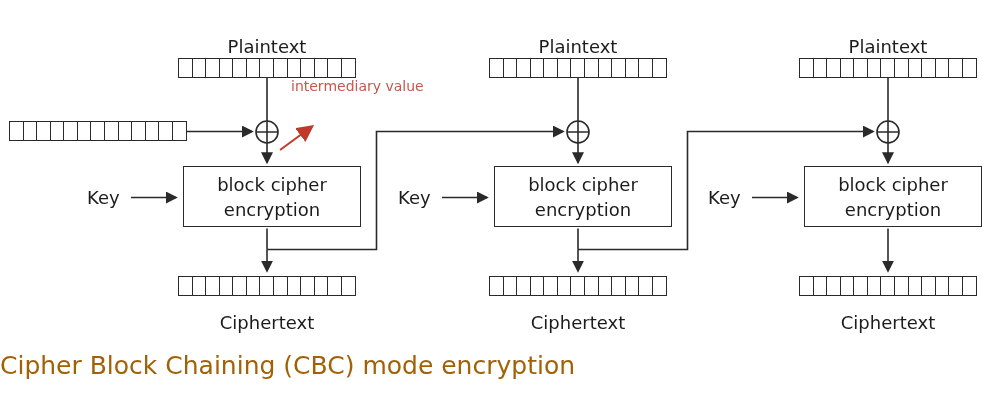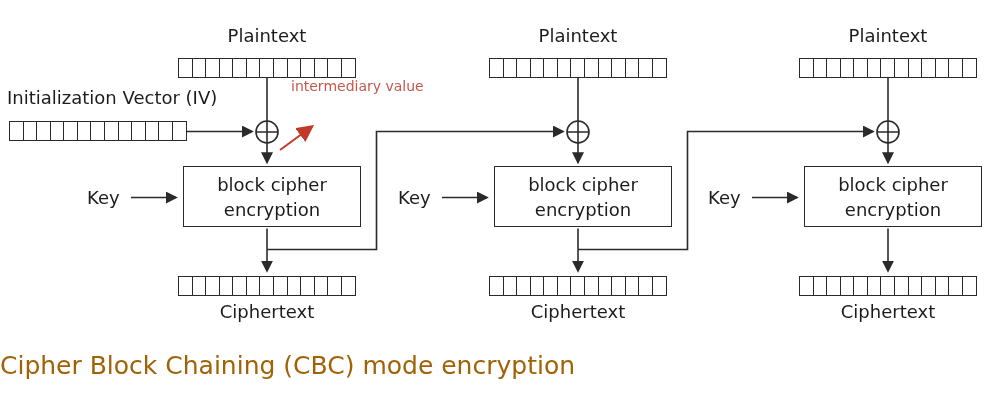--- a/index.html
+++ b/index.html
@@ -6,21 +6,21 @@
   .stage{
     position:relative;
     width:1000px;height:401px;
     background:#ffffff;
     font-family:"DejaVu Sans", sans-serif;
     color:#1c1c1c;
     overflow:hidden;
   }
   .wires{position:absolute;left:0;top:0;width:1000px;height:401px;}
   .label{position:absolute;font-size:18px;line-height:21px;white-space:nowrap;color:#1c1c1c;}
-  .centered{text-align:center;}
+  .centered{text-align:center;margin-top:11px;}
   .register{
     position:absolute;height:20px;width:178px;
     display:flex;
   }
   .register .cell{
     flex:1 1 auto;display:block;
     border:1.6px solid #2a2a2a;
     margin-left:-1.6px;
     background:#ffffff;
   }
@@ -101,21 +101,20 @@
         </g>
         <path d="M888,143 V162.5" marker-end="url(#arrow)"></path>
         <path d="M752,197.5 H797" marker-end="url(#arrow)"></path>
         <path d="M888,228.5 V271" marker-end="url(#arrow)"></path>
       </g>
 
       <path d="M280,150 L312,126.5" stroke="#c0392b" stroke-width="2" marker-end="url(#redarrow)"></path>
     </g>
   </svg>
 
-  <div class="label iv-label">Initialization Vector (IV)</div>
   <div class="register" style="left:9px;top:121px;">
       <i class="cell"></i>
       <i class="cell"></i>
       <i class="cell"></i>
       <i class="cell"></i>
       <i class="cell"></i>
       <i class="cell"></i>
       <i class="cell"></i>
       <i class="cell"></i>
       <i class="cell"></i>

